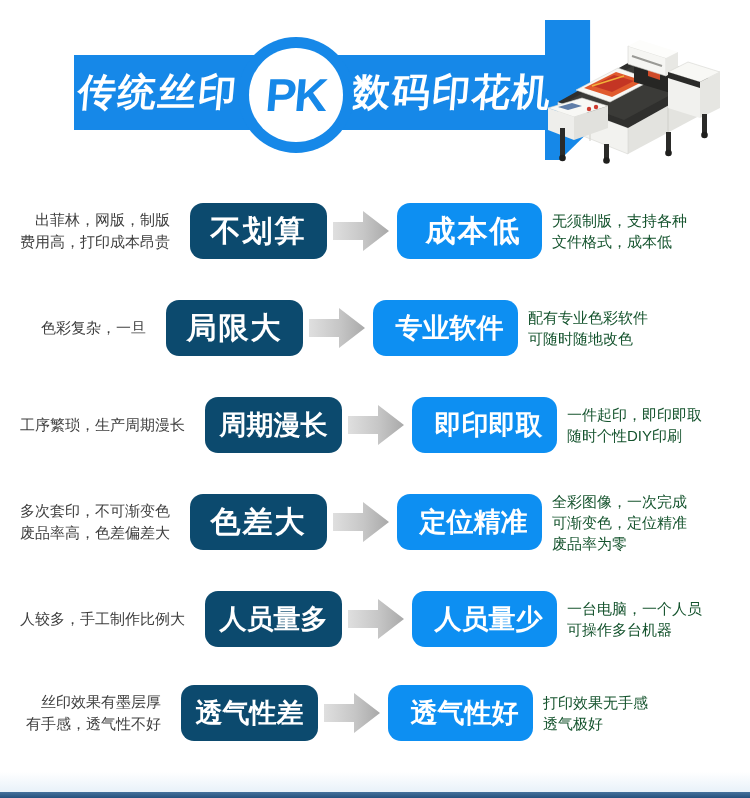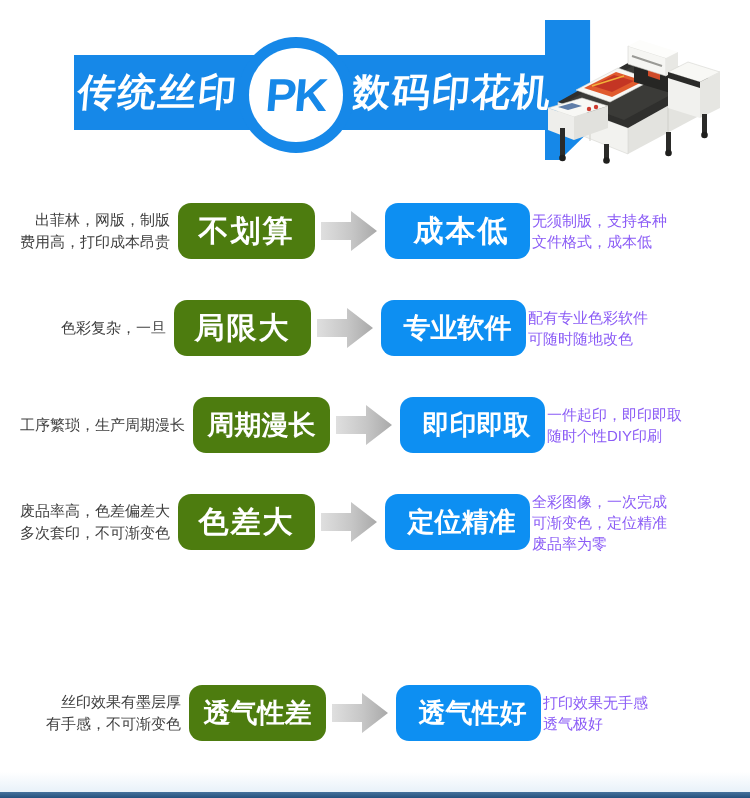--- a/index.html
+++ b/index.html
@@ -46,29 +46,29 @@
   
   .row{
     position:absolute;left:0;width:648px;height:96px;
     display:flex;align-items:center;
   }
   .desc-left{
     width:186px;margin-left:20px;text-align:right;
     color:#3e3e3e;font-size:15px;line-height:22px;white-space:nowrap;
   }
   .desc-right{
-    margin-left:2px;text-align:left;
-    color:#8b5cf6;font-size:15px;line-height:21px;white-space:nowrap;
+    margin-left:10px;text-align:left;
+    color:#14532d;font-size:15px;line-height:21px;white-space:nowrap;
   }
   .badge{
     width:137px;height:56px;border-radius:13px;flex:0 0 auto;
     display:flex;align-items:center;justify-content:center;
     color:#ffffff;font-weight:bold;white-space:nowrap;
   }
-  .badge.dark{background:#4d7c0f;margin-left:8px;}
+  .badge.dark{background:#0c4a6e;margin-left:20px;}
   .badge.blue{background:#0d8ff2;margin-left:8px;padding-left:8px;}
   .badge.s3{font-size:30px;letter-spacing:2px;}
   .badge.s4{font-size:27px;letter-spacing:0;}
   .arrow{
     width:56px;height:44px;margin-left:6px;flex:0 0 auto;
   }
 
   
   .footer-fade{
     position:absolute;left:0;top:772px;width:750px;height:20px;
@@ -194,40 +194,54 @@
     </svg>
     <div class="badge blue s4">即印即取</div>
     <div class="desc-right">
       <div>一件起印，即印即取</div>
       <div>随时个性DIY印刷</div>
     </div>
   </div>
 
   <div class="row" style="top:474px">
     <div class="desc-left">
+      <div>多次套印，不可渐变色</div>
       <div>废品率高，色差偏差大</div>
-      <div>多次套印，不可渐变色</div>
     </div>
     <div class="badge dark s3">色差大</div>
     <svg class="arrow" viewBox="0 0 56 44">
       <polygon points="0,13 30,13 30,2 56,22 30,42 30,31 0,31" fill="url(#arrowGrad)"></polygon>
     </svg>
     <div class="badge blue s4">定位精准</div>
     <div class="desc-right">
       <div>全彩图像，一次完成</div>
       <div>可渐变色，定位精准</div>
       <div>废品率为零</div>
     </div>
   </div>
 
+  <div class="row" style="top:571px">
+    <div class="desc-left">
+      <div>人较多，手工制作比例大</div>
+    </div>
+    <div class="badge dark s4">人员量多</div>
+    <svg class="arrow" viewBox="0 0 56 44">
+      <polygon points="0,13 30,13 30,2 56,22 30,42 30,31 0,31" fill="url(#arrowGrad)"></polygon>
+    </svg>
+    <div class="badge blue s4">人员量少</div>
+    <div class="desc-right">
+      <div>一台电脑，一个人员</div>
+      <div>可操作多台机器</div>
+    </div>
+  </div>
 
   <div class="row" style="top:665px">
     <div class="desc-left">
       <div>丝印效果有墨层厚</div>
-      <div>有手感，不可渐变色</div>
+      <div>有手感，透气性不好</div>
     </div>
     <div class="badge dark s4">透气性差</div>
     <svg class="arrow" viewBox="0 0 56 44">
       <polygon points="0,13 30,13 30,2 56,22 30,42 30,31 0,31" fill="url(#arrowGrad)"></polygon>
     </svg>
     <div class="badge blue s4">透气性好</div>
     <div class="desc-right">
       <div>打印效果无手感</div>
       <div>透气极好</div>
     </div>

